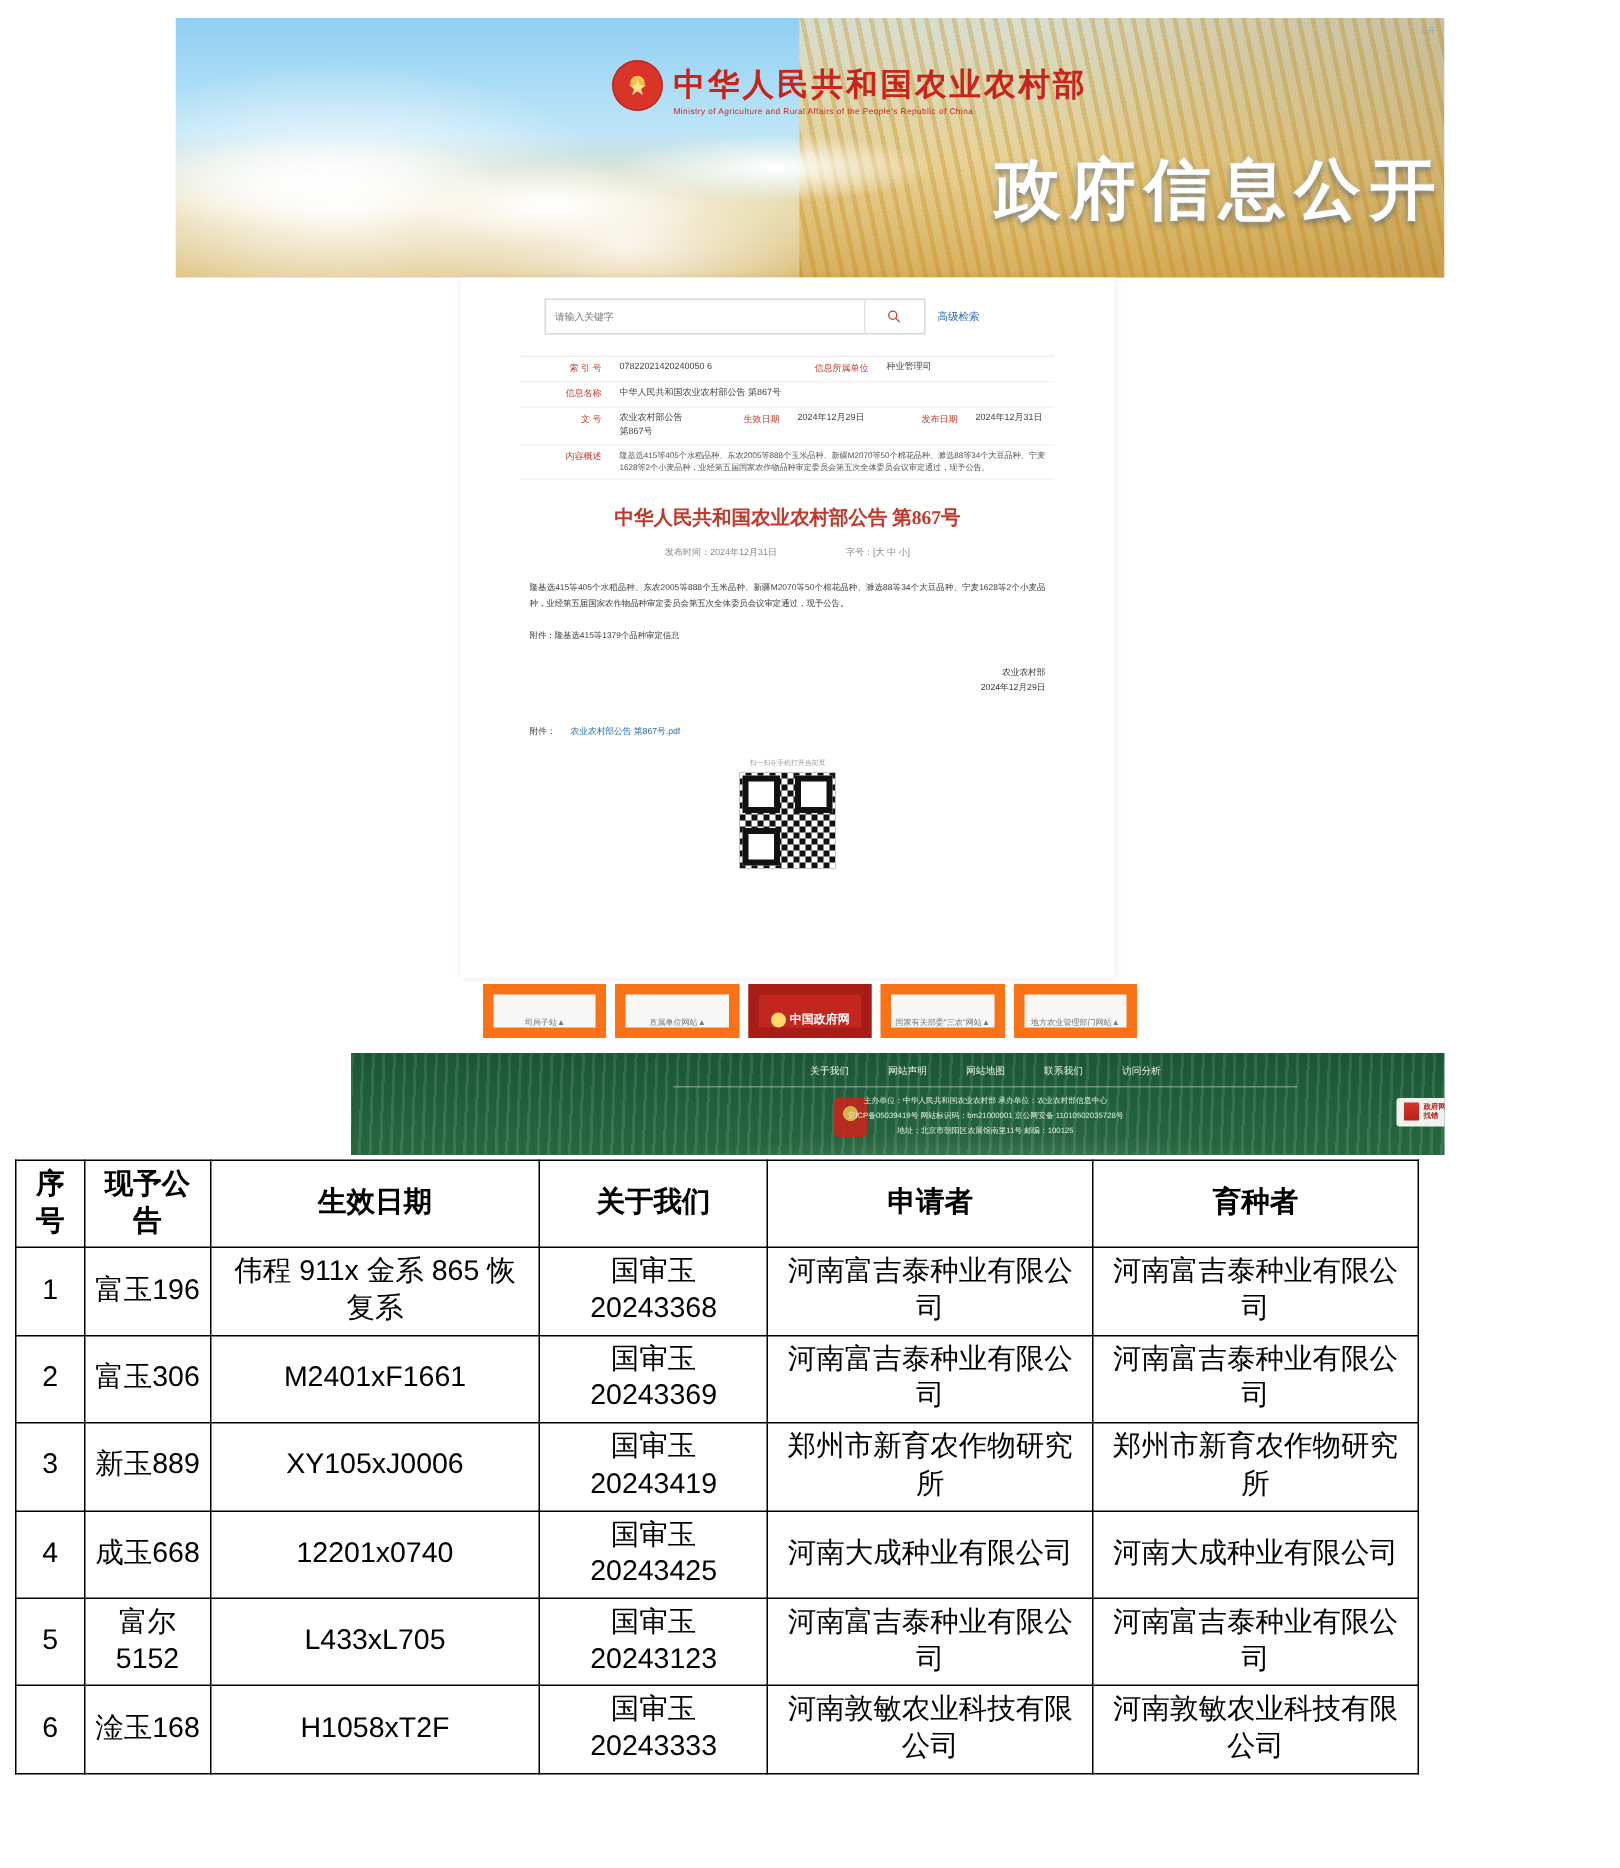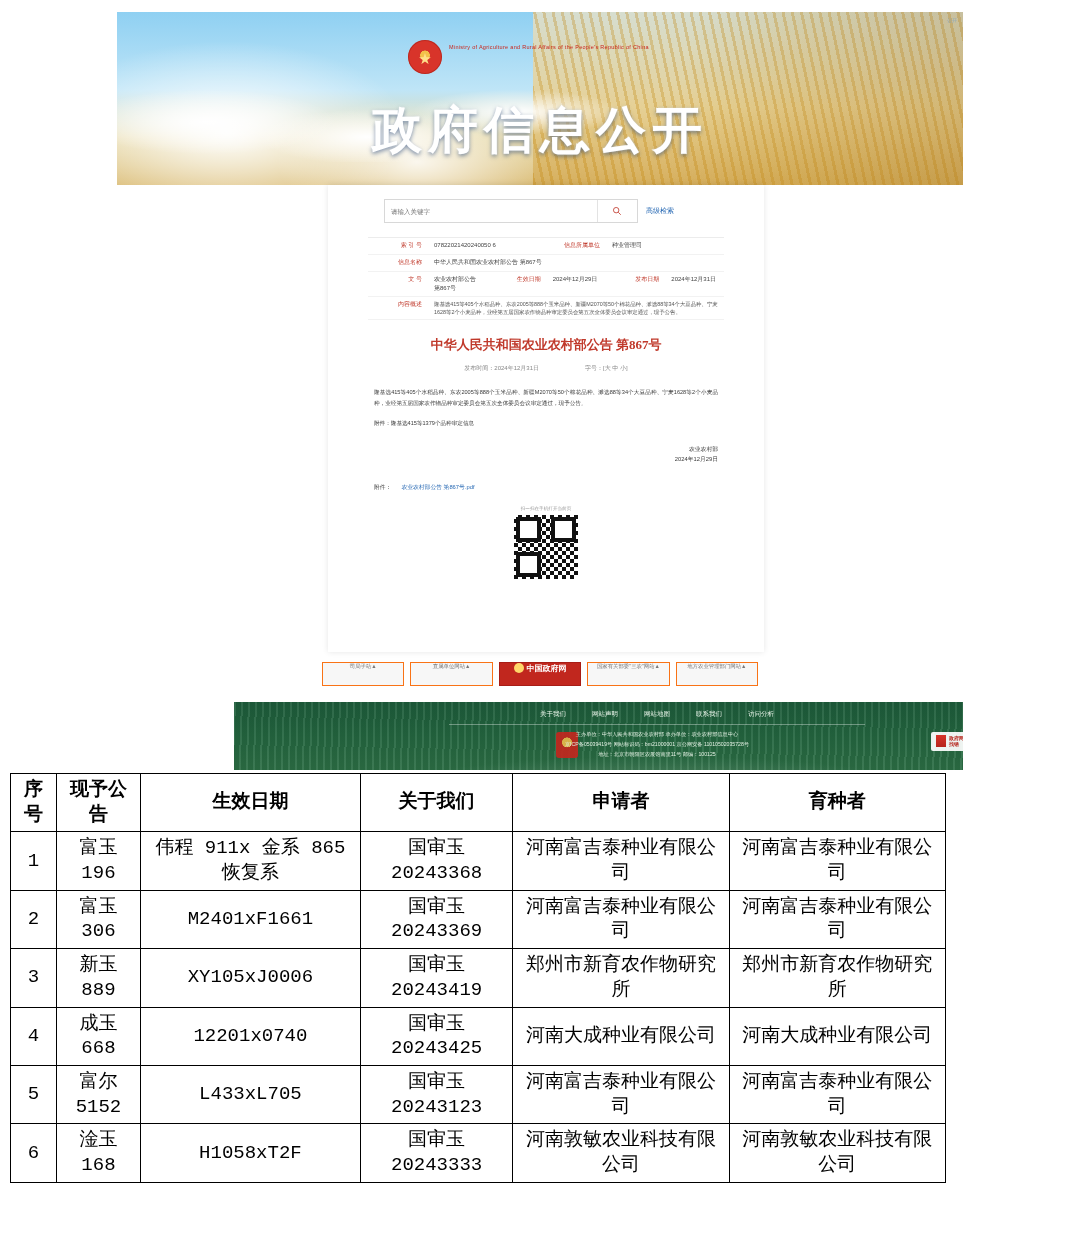--- a/index.html
+++ b/index.html
@@ -23,27 +23,27 @@
   .banner .cloudband{position:absolute;left:0;top:70px;width:520px;height:80px;
     background:radial-gradient(ellipse 180px 45px at 90px 40px, #fff 0%, rgba(255,255,255,0) 72%),
                radial-gradient(ellipse 150px 38px at 250px 55px, #fff 0%, rgba(255,255,255,0) 72%),
                radial-gradient(ellipse 140px 30px at 400px 30px, #fff 0%, rgba(255,255,255,0) 75%);}
   .emblem{position:absolute;left:291px;top:28px;width:34px;height:34px;border-radius:50%;
     background:radial-gradient(circle at 50% 45%, #f3c04a 0 18%, #d8342a 20% 100%);box-shadow:0 0 0 1px rgba(150,20,10,.4) inset;}
   .emblem:after{content:"★";position:absolute;left:0;right:0;top:2px;text-align:center;color:#ffe08a;font-size:15px;line-height:34px;}
   .minlabel{position:absolute;left:332px;top:30px;}
   .minlabel .cn{font-family:"Liberation Serif","DejaVu Serif",serif;font-weight:bold;font-size:21px;color:#c9241b;letter-spacing:2px;white-space:nowrap;}
   .minlabel .en{font-size:5.5px;color:#c9241b;letter-spacing:.3px;margin-top:2px;white-space:nowrap;}
-  .bigtitle{position:absolute;left:0;right:0;top:85px;text-align:center;
-    font-family:"Liberation Serif","DejaVu Serif",serif;font-weight:bold;font-size:50px;letter-spacing:6px;
+  .bigtitle{position:absolute;left:0;right:0;top:85px;text-align:right;
+    font-family:"Liberation Serif","DejaVu Serif",serif;font-weight:bold;font-size:44px;letter-spacing:6px;
     color:#ffffff;text-shadow:0 2px 4px rgba(30,60,110,.55),0 0 2px rgba(255,255,255,.7);}
   .bn-corner{position:absolute;right:6px;top:5px;font-size:5px;color:#8aa6b8;}
 
   
-  .card{position:absolute;left:211px;top:173px;width:436px;height:467px;background:#fff;box-shadow:0 0 6px rgba(0,0,0,.10);}
+  .card{position:absolute;left:190px;top:173px;width:436px;height:467px;background:#fff;box-shadow:0 0 6px rgba(0,0,0,.10);}
 
   .searchrow{display:flex;align-items:center;gap:8px;padding:14px 22px 10px 56px;}
   .searchbox{position:relative;width:252px;height:22px;border:1px solid #d8d8d8;background:#fff;display:flex;align-items:center;}
   .searchbox input{border:0;outline:0;width:205px;height:20px;font-size:6.5px;color:#9b9b9b;padding:0 6px;background:transparent;}
   .searchbtn{width:40px;height:22px;border-left:1px solid #e3e3e3;display:flex;align-items:center;justify-content:center;}
   .searchbtn svg{width:10px;height:10px;}
   .adv{font-size:7px;color:#2a6bb5;}
 
   .metatable{margin:4px 40px 0 40px;border-top:1px solid #ececec;}
   .mrow{display:flex;border-bottom:1px solid #f2f2f2;min-height:16px;align-items:stretch;}
@@ -65,58 +65,59 @@
   .qr{width:64px;height:64px;background:
     repeating-conic-gradient(#111 0 25%, #fff 0 50%) 0 0/8px 8px,
     #fff;position:relative;}
   .qr:before,.qr:after{content:"";position:absolute;width:17px;height:17px;border:4px solid #111;background:#fff;}
   .qr:before{left:2px;top:2px;}
   .qr:after{right:2px;top:2px;}
   .qr i{position:absolute;left:2px;bottom:2px;width:17px;height:17px;border:4px solid #111;background:#fff;}
 
   
   .linksbar{position:absolute;left:205px;top:650px;width:436px;height:24px;display:flex;align-items:center;gap:6px;}
-  .lnk{flex:1;height:22px;border:1px solid #f97316;background:#f7f7f7;display:flex;align-items:flex-start;justify-content:center;font-size:5.4px;color:#777;}
+  .lnk{flex:1;height:22px;border:7px solid #f97316;background:#f7f7f7;display:flex;align-items:flex-end;justify-content:center;font-size:5.4px;color:#777;}
   .lnk.red{background:#c1271e;border-color:#a81d16;color:#fff;font-weight:bold;font-size:8px;gap:3px;}
   .lnk.red .badge{width:10px;height:10px;border-radius:50%;background:#ffd76a;display:inline-block;}
 
   
   .footer{position:absolute;left:117px;top:690px;width:846px;height:80px;overflow:hidden;
     background:linear-gradient(180deg,#1d5b3a 0%, #23653f 40%, #2e7046 100%);}
   .footer .field{position:absolute;inset:0;
     background:repeating-linear-gradient(92deg, rgba(255,255,255,.08) 0 2px, rgba(0,0,0,.06) 2px 7px),
                radial-gradient(ellipse 420px 60px at 50% 120%, rgba(255,255,255,.25), rgba(255,255,255,0) 70%);}
   .fnav{position:absolute;left:0;right:0;top:8px;display:flex;justify-content:center;gap:26px;font-size:6.5px;color:#eaf5ea;}
   .fsep{position:absolute;left:215px;right:215px;top:22px;height:1px;background:rgba(255,255,255,.35);}
   .fbody{position:absolute;left:0;right:0;top:28px;text-align:center;font-size:5.2px;color:#e3f0e3;line-height:1.9;}
   .fseal{position:absolute;left:322px;top:30px;width:22px;height:26px;
     background:radial-gradient(circle at 50% 40%,#e6b84a 0 25%,#c1271e 27% 100%);border-radius:3px;opacity:.92;}
   .fbadge{position:absolute;right:106px;top:30px;display:flex;align-items:center;gap:3px;background:rgba(255,255,255,.92);border-radius:2px;padding:3px 5px;}
   .fbadge .fl{width:10px;height:12px;background:linear-gradient(180deg,#d7342a,#b6241b);}
   .fbadge .ft{font-size:5px;color:#b6241b;font-weight:bold;line-height:1.25;}
 
   
   table.varieties{position:absolute;left:10px;top:773px;width:936px;border-collapse:collapse;
-    font-family:Liberation Mono, monospace;padding-left:35px;}
+    font-family:Liberation Sans, sans-serif;padding-left:35px;}
   table.varieties th,table.varieties td{border:1px solid #000;text-align:center;vertical-align:middle;
     font-size:19px;line-height:1.3;padding:4px 6px;color:#000;}
   table.varieties th{font-weight:bold;}
   col.c0{width:48px}col.c1{width:88px}col.c2{width:232px}col.c3{width:160px}col.c4{width:244px}col.c5{width:244px}
   td.src{font-size:18px;margin-top:48px;}
 </style>
 </head>
 <body>
 
 <div class="shot">
 
   <div class="banner">
     <div class="wheat"></div>
     <div class="cloudband"></div>
     <div class="emblem"></div>
     <div class="minlabel">
+      <div class="cn">中华人民共和国农业农村部</div>
       <div class="en">Ministry of Agriculture and Rural Affairs of the People's Republic of China</div>
     </div>
     <div class="bigtitle">政府信息公开</div>
     <div class="bn-corner">公开</div>
   </div>
 
   <div class="card">
 
     <div class="searchrow">
       <div class="searchbox">

